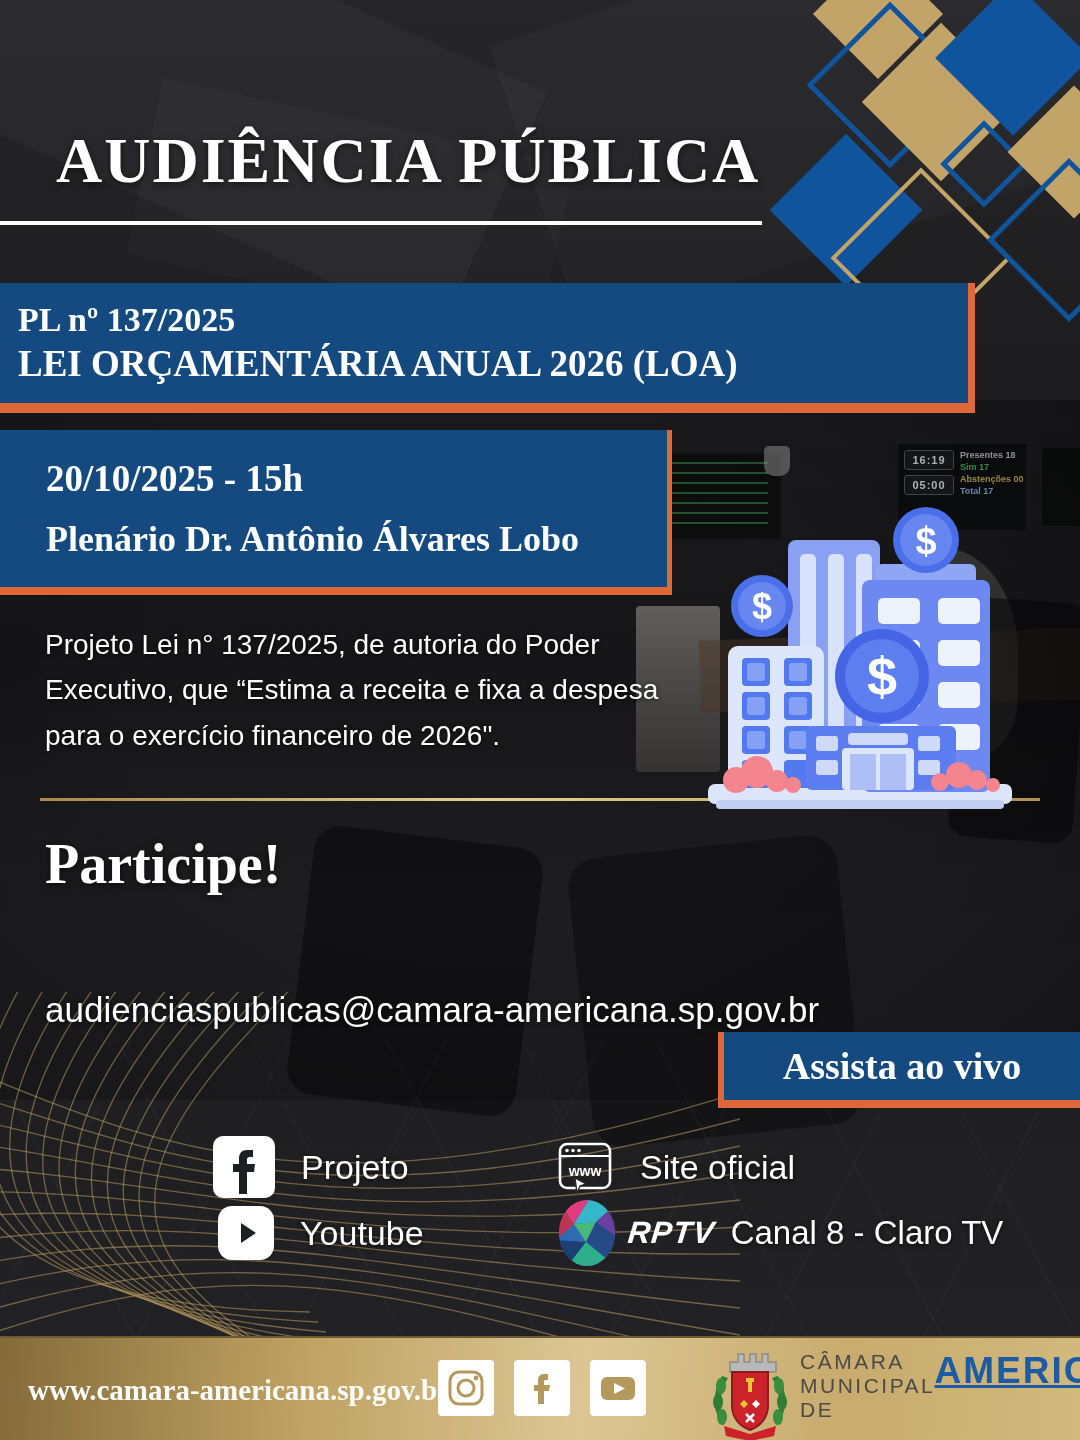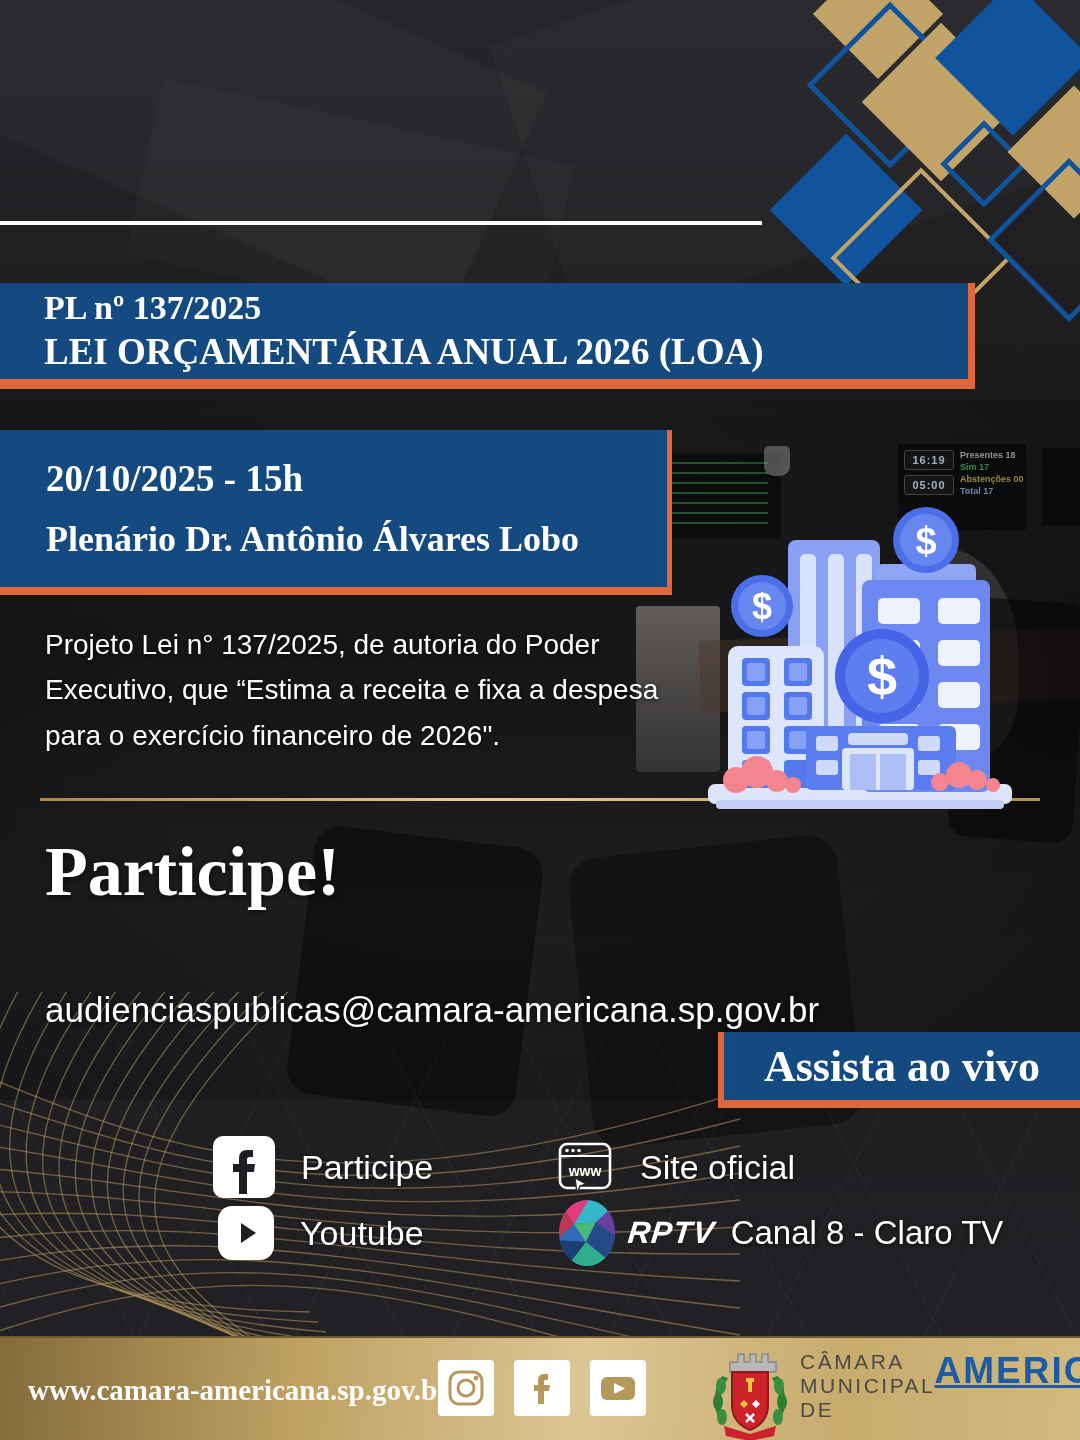--- a/index.html
+++ b/index.html
@@ -45,48 +45,48 @@
   .line-tan{border:4px solid #c3a468;background:transparent;}
   
   .title{position:absolute;left:56px;top:124px;z-index:4;
     font-family:"Liberation Serif","DejaVu Serif",serif;font-weight:700;font-size:64px;letter-spacing:2px;color:#fff;
     text-shadow:0 2px 6px rgba(0,0,0,.6);}
   .title-rule{position:absolute;left:0;top:221px;width:762px;height:4px;background:#fff;z-index:4;}
   
   .banner{position:absolute;z-index:4;background:#154a80;box-sizing:border-box;
     font-family:"Liberation Serif","DejaVu Serif",serif;font-weight:700;color:#fff;
     display:flex;flex-direction:column;justify-content:center;}
-  .banner1{left:0;top:283px;width:975px;height:106px;padding-left:44px;
+  .banner1{left:0;top:283px;width:975px;height:130px;padding-left:18px;
     border-right:7px solid #e0673a;border-bottom:10px solid #e0673a;}
   .banner1 .l1{font-size:34px;line-height:42px;}
   .banner1 .l2{font-size:37px;line-height:46px;}
   .banner2{left:0;top:430px;width:672px;height:165px;padding-left:46px;
     border-right:5px solid #e0673a;border-bottom:8px solid #e0673a;}
   .banner2 .l1{font-size:37px;line-height:44px;}
   .banner2 .l2{font-size:36px;line-height:44px;margin-top:16px;}
   
   .desc{position:absolute;left:45px;top:622px;width:656px;z-index:4;
     font-size:28px;line-height:1.62;color:#fff;text-shadow:0 1px 4px rgba(0,0,0,.7);}
   
   .gold-line{position:absolute;left:40px;top:798px;width:1000px;height:3px;z-index:3;
     background:linear-gradient(90deg,#a9894e,#e6d093 45%,#b2914f);}
   .illus{position:absolute;left:700px;top:488px;width:320px;height:330px;z-index:4;}
   .coin-txt{font-family:"Liberation Sans",sans-serif;font-weight:bold;fill:#fff;text-anchor:middle;}
   
   .participe{position:absolute;left:45px;top:832px;z-index:4;
-    font-family:"Liberation Serif","DejaVu Serif",serif;font-weight:700;font-size:70px;color:#fff;
+    font-family:"Liberation Serif","DejaVu Serif",serif;font-weight:700;font-size:56px;color:#fff;
     text-shadow:0 2px 6px rgba(0,0,0,.6);}
   .instruction{position:absolute;left:45px;top:948px;z-index:4;font-size:26px;white-space:nowrap;
     text-shadow:0 1px 4px rgba(0,0,0,.7);}
   .email{position:absolute;left:45px;top:990px;z-index:4;font-size:35px;text-shadow:0 1px 4px rgba(0,0,0,.7);}
   
   .live-btn{position:absolute;left:718px;top:1032px;width:362px;height:76px;z-index:4;
     background:#154a80;border-left:6px solid #e0673a;border-bottom:8px solid #e0673a;box-sizing:border-box;
     display:flex;align-items:center;justify-content:center;
-    font-family:"Liberation Serif","DejaVu Serif",serif;font-weight:700;font-size:44px;color:#fff;cursor:pointer;}
+    font-family:"Liberation Serif","DejaVu Serif",serif;font-weight:700;font-size:38px;color:#fff;cursor:pointer;}
   
   .chan{position:absolute;z-index:4;display:flex;align-items:center;gap:26px;cursor:pointer;}
   .chan-label{font-size:34px;color:#fff;text-shadow:0 1px 4px rgba(0,0,0,.7);}
   .rptv-text{font-size:31px;font-weight:800;font-style:italic;letter-spacing:1px;color:#fff;transform:skewX(-6deg);}
   
   .gold-curves{position:absolute;left:-20px;top:992px;z-index:1;}
   .gcurve{fill:none;stroke:#b99a5e;stroke-width:1.3;opacity:.55;}
   
   .footer{position:absolute;left:0;top:1336px;width:1080px;height:104px;z-index:5;
     background:linear-gradient(95deg,#846b3a 0%,#bfa263 28%,#dcc694 54%,#c8ab6d 78%,#d2b97e 100%);
@@ -165,20 +165,21 @@
     <div class="dmd line-blue" style="left:831px;top:26px;width:118px;height:118px"></div>
     <div class="dmd fill-tan" style="left:885px;top:46px;width:112px;height:112px"></div>
     <div class="dmd fill-blue" style="left:958px;top:3px;width:110px;height:110px"></div>
     <div class="dmd line-blue" style="left:953px;top:133px;width:62px;height:62px"></div>
     <div class="dmd fill-tan" style="left:1027px;top:105px;width:94px;height:94px"></div>
     <div class="dmd fill-blue" style="left:792px;top:156px;width:108px;height:108px"></div>
     <div class="dmd line-tan" style="left:857px;top:194px;width:128px;height:128px"></div>
     <div class="dmd line-blue" style="left:1011px;top:182px;width:116px;height:116px"></div>
   </div>
 
+  <div class="title">AUDIÊNCIA PÚBLICA</div>
   <div class="title-rule"></div>
 
   <div class="banner banner1">
     <div class="l1">PL nº 137/2025</div>
     <div class="l2">LEI ORÇAMENTÁRIA ANUAL 2026 (LOA)</div>
   </div>
 
   <div class="banner banner2">
     <div class="l1">20/10/2025 - 15h</div>
     <div class="l2">Plenário Dr. Antônio Álvares Lobo</div>
@@ -273,21 +274,21 @@
 
   <div class="live-btn">
     <span>Assista ao vivo</span>
   </div>
 
   <div class="chan" style="left:213px;top:1136px;">
     <svg width="62" height="62" viewBox="0 0 62 62">
       <rect x="0" y="0" width="62" height="62" rx="10" fill="#fff"></rect>
       <path d="M40 14h-6c-5 0-8 3.2-8 8.4V28h-6v8h6v22h8V36h7l1-8h-8v-4.4c0-1.6.8-2.6 2.6-2.6H40v-7z" fill="#1d1f22"></path>
     </svg>
-    <span class="chan-label">Participe</span>
+    <span class="chan-label">Projeto</span>
   </div>
 
   <div class="chan" style="left:556px;top:1138px;">
     <svg width="58" height="58" viewBox="0 0 58 58">
       <rect x="4" y="6" width="50" height="44" rx="7" fill="none" stroke="#fff" stroke-width="2.6"></rect>
       <circle cx="11" cy="12.5" r="1.8" fill="#fff"></circle>
         <circle cx="17" cy="12.5" r="1.8" fill="#fff"></circle>
         <circle cx="23" cy="12.5" r="1.8" fill="#fff"></circle>
       <line x1="4" y1="18" x2="54" y2="18" stroke="#fff" stroke-width="2"></line>
       <text x="29" y="38" font-size="14" font-weight="bold" fill="#fff" text-anchor="middle" font-family="Liberation Sans, sans-serif">www</text>

